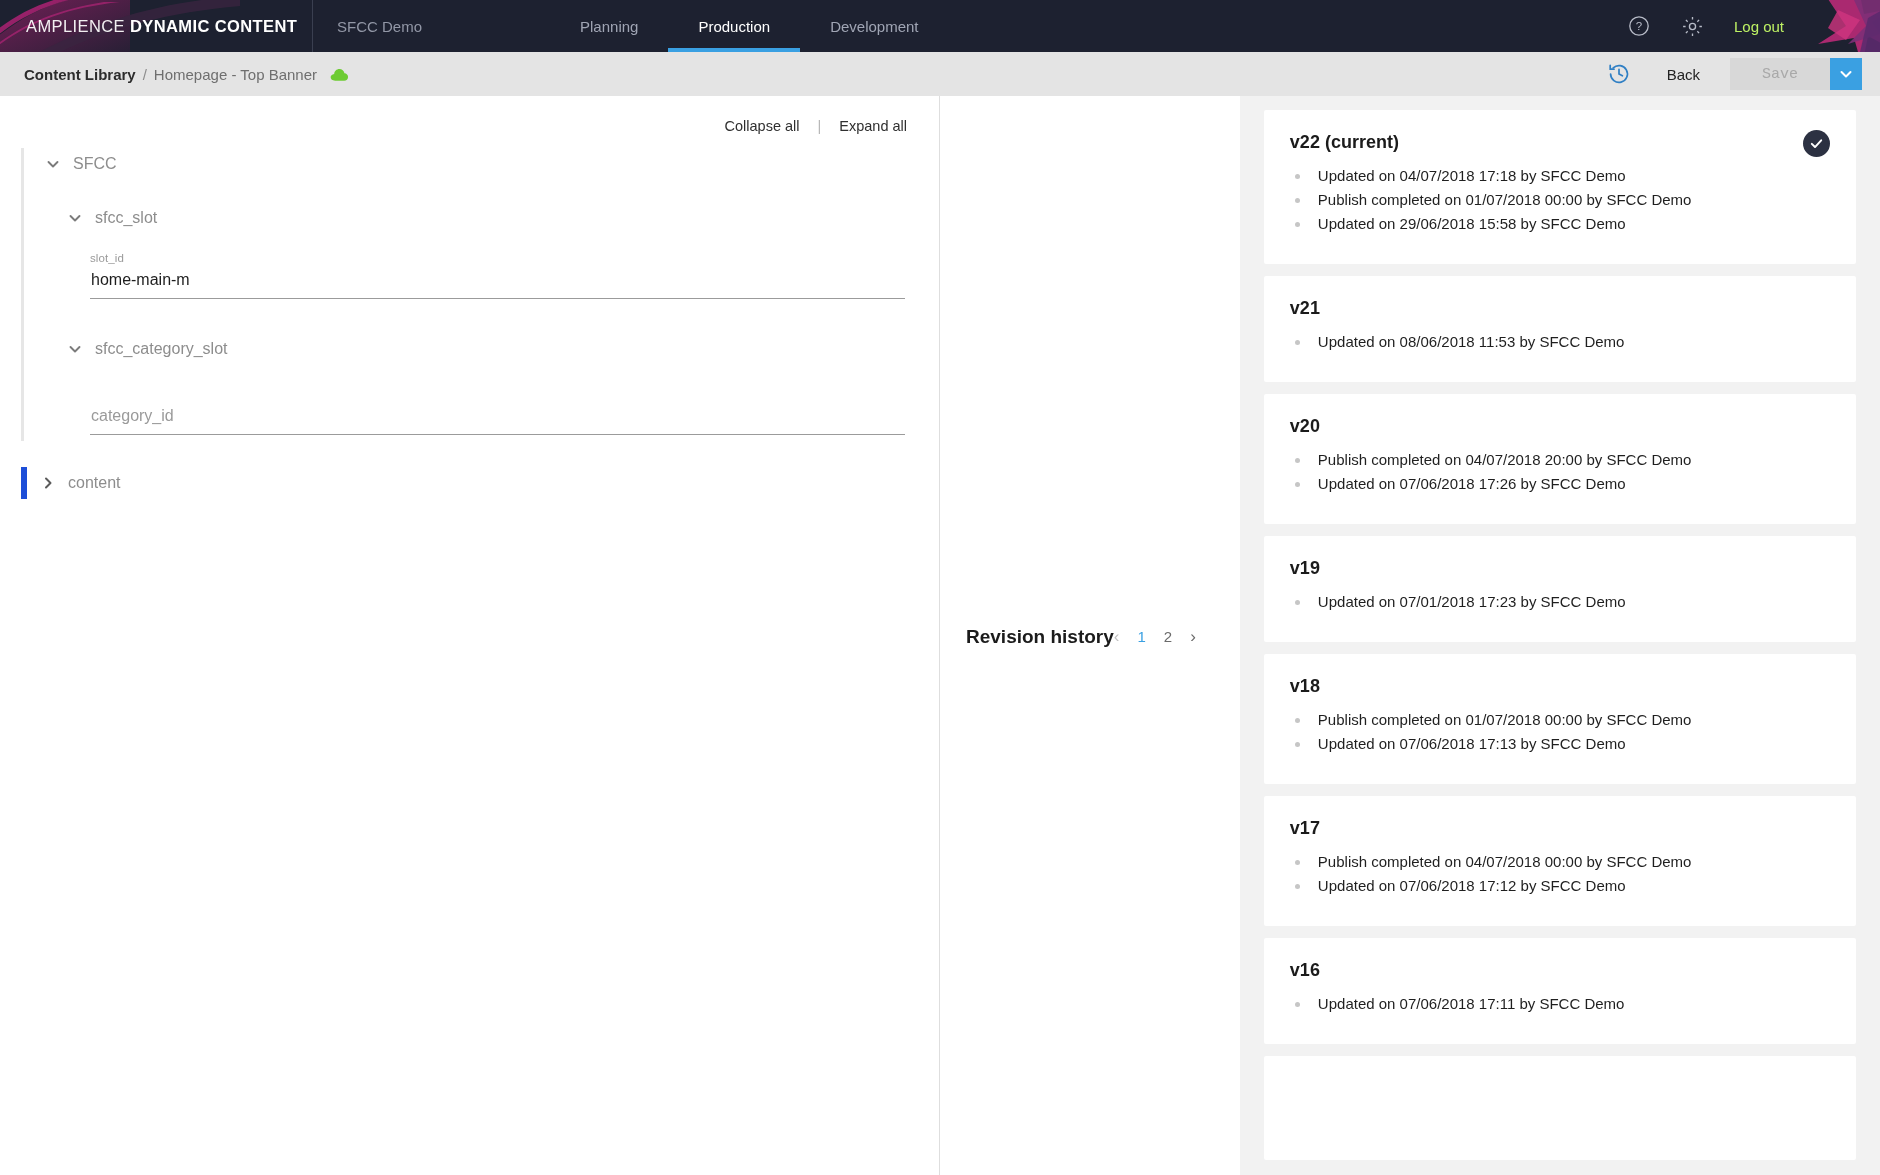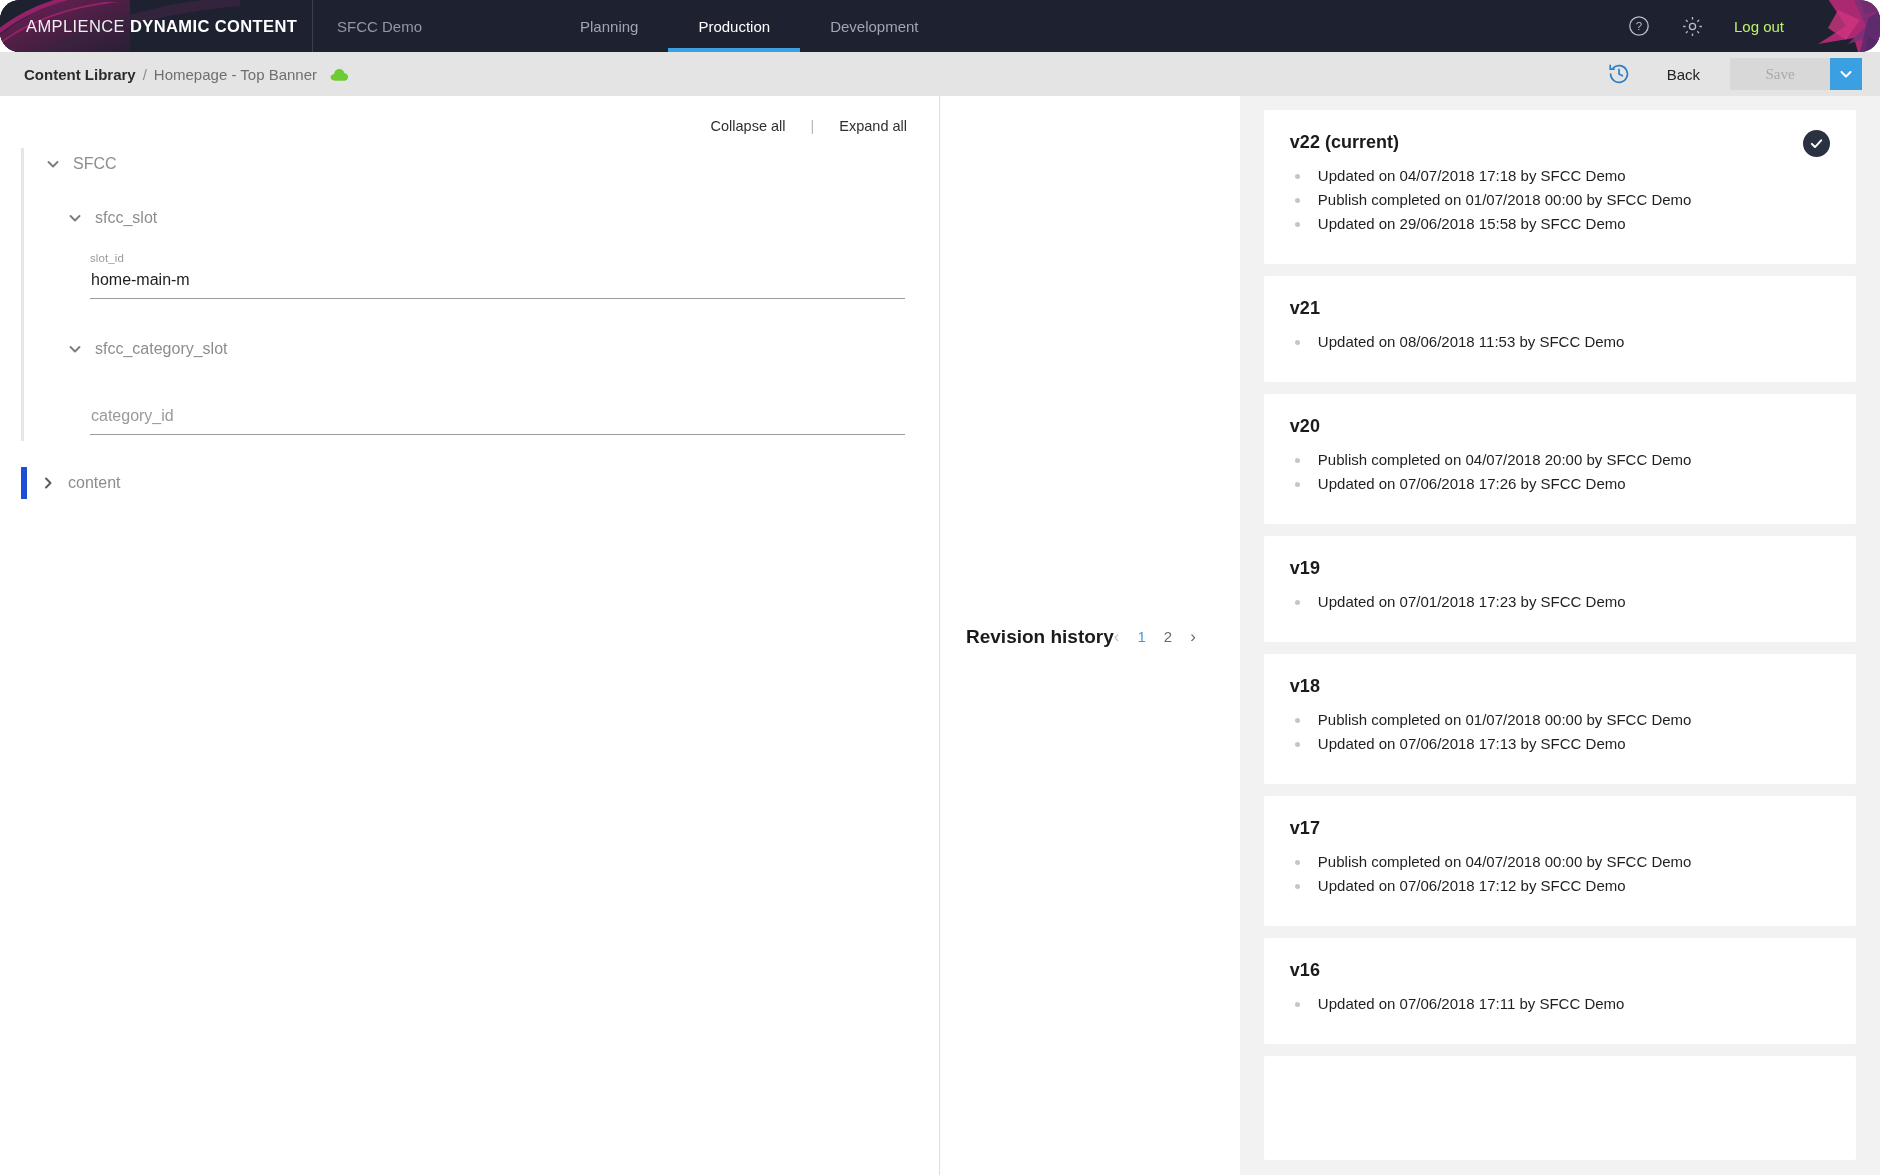--- a/index.html
+++ b/index.html
@@ -12,21 +12,20 @@
 
   
   .topnav {
     position: relative;
     height: 52px;
     background: #1d2130;
     display: flex;
     align-items: stretch;
     overflow: hidden;
     z-index: 30;
-    border-radius: 20px;
   }
   .logo-zone {
     position: relative;
     width: 313px;
     height: 100%;
     display: flex;
     align-items: center;
     padding-left: 26px;
     overflow: hidden;
     border-right: 1px solid #3a3f50;
@@ -115,21 +114,21 @@
     cursor: pointer; white-space: nowrap;
   }
   .save-btn {
     width: 100px; height: 32px;
     background: #d8d8d8;
     color: #a9a9a9;
     font-size: 15px;
     display: flex; align-items: center; justify-content: center;
     cursor: default;
     border: none;
-    font-family: Liberation Serif, serif;
+    font-family: Liberation Mono, monospace;
   }
   .save-caret {
     width: 32px; height: 32px;
     background: #3aa0e2;
     display: flex; align-items: center; justify-content: center;
     cursor: pointer;
     margin-right: 18px;
   }
 
   
@@ -141,21 +140,21 @@
   
   .form-panel {
     width: 940px;
     background: #ffffff;
     border-right: 1px solid #dedede;
     position: relative;
     overflow: hidden;
   }
   .form-tools {
     display: flex; justify-content: flex-end; align-items: center;
-    gap: 25px;
+    gap: 18px;
     padding: 22px 32px 0 0;
     font-size: 14.5px;
     color: #2f2f2f;
   }
   .form-tools .tool-link { cursor: pointer; }
   .form-tools .tool-div { color: #b6b6b6; }
 
   .tree-root {
     margin-top: 14px;
     padding-left: 22px;

